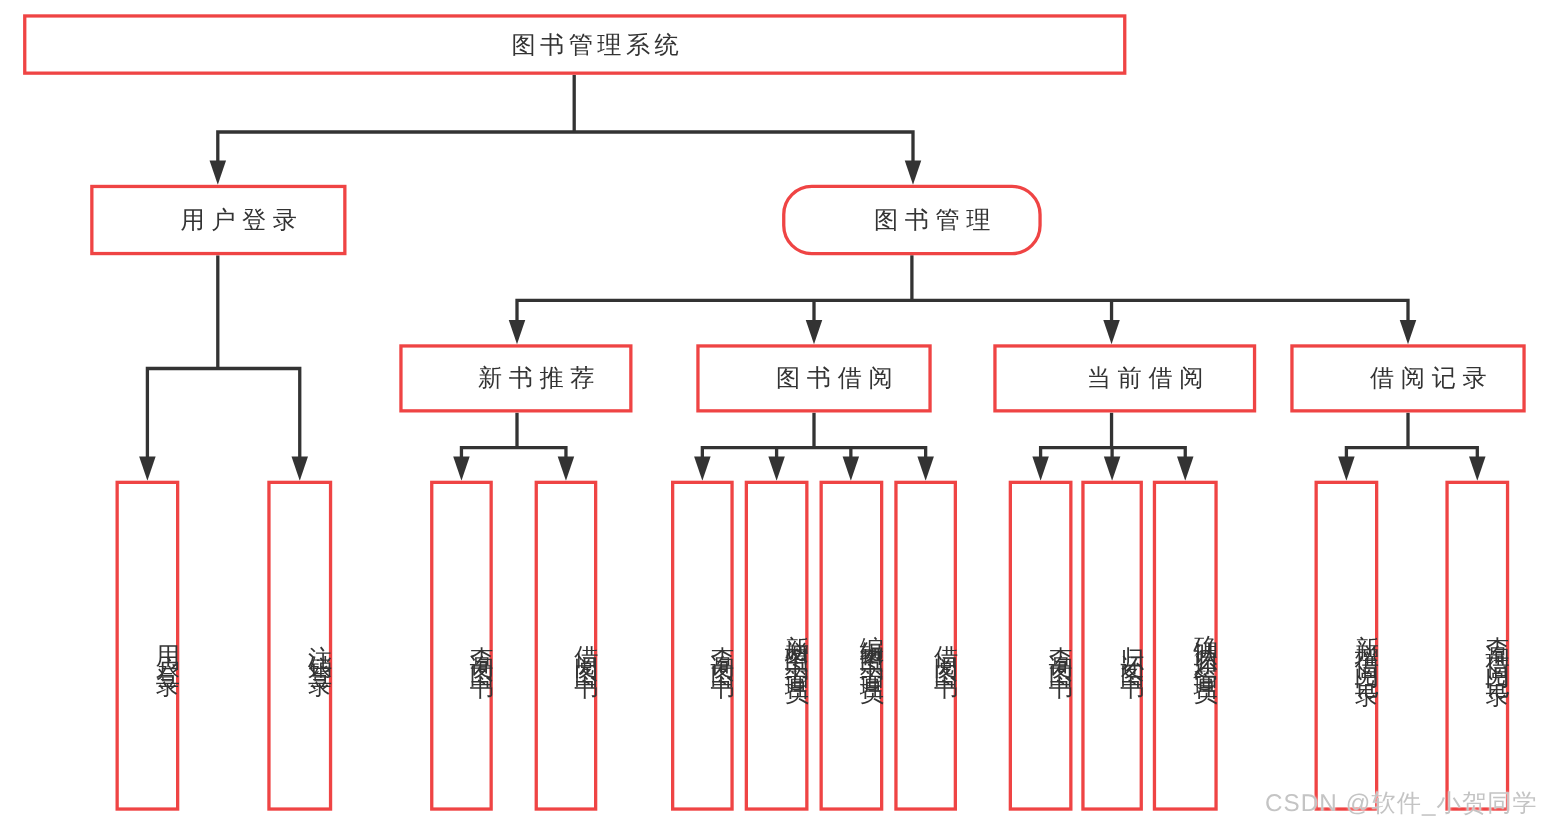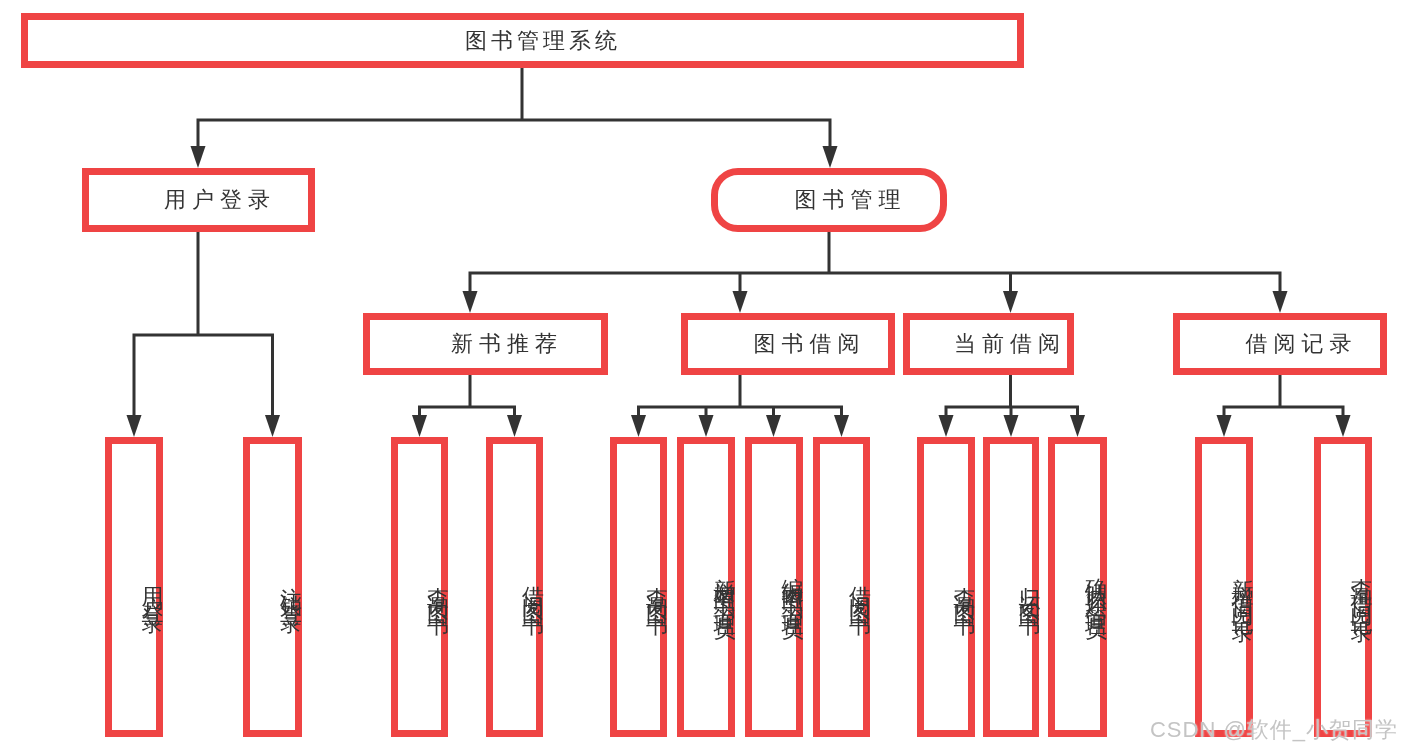--- a/index.html
+++ b/index.html
@@ -12,21 +12,21 @@
     overflow: hidden;
   }
   .wires {
     position: absolute;
     left: 0; top: 0;
     width: 1405px; height: 747px;
   }
   .node {
     position: absolute;
     box-sizing: border-box;
-    border: 7px solid #ef4444;
+    border: 3px solid #ef4444;
     background: #ffffff;
     color: #333333;
     display: flex;
     align-items: center;
     justify-content: center;
     line-height: 1;
     padding-left: 37px;
   }
   .h {
     font-size: 22px;
@@ -96,23 +96,23 @@
       <polygon points="1216.5,415 1231.5,415 1224,437"></polygon>
       <polygon points="1335.5,415 1350.5,415 1343,437"></polygon>
     </g>
   </svg>
 
   <div class="node h root" style="left:21px; top:13px; width:1003px; height:55px;">图书管理系统</div>
 
   <div class="node h" style="left:82px; top:168px; width:233px; height:64px;">用户登录</div>
   <div class="node h" style="left:711px; top:168px; width:236px; height:64px;border-radius:27px;">图书管理</div>
 
-  <div class="node h" style="left:363px; top:313px; width:245px; height:62px;">新书推荐</div>
-  <div class="node h" style="left:633px; top:313px; width:214px; height:62px;margin-left:48px;">图书借阅</div>
-  <div class="node h" style="left:903px; top:313px; width:171px; height:62px;">当前借阅</div>
+  <div class="node h" style="left:363px; top:313px; width:212px; height:62px;">新书推荐</div>
+  <div class="node h" style="left:633px; top:313px; width:214px; height:62px;">图书借阅</div>
+  <div class="node h" style="left:903px; top:313px; width:239px; height:62px;">当前借阅</div>
   <div class="node h" style="left:1173px; top:313px; width:214px; height:62px;">借阅记录</div>
 
   <div class="node v" style="left:105px; top:437px; width:58px; height:300px;">用户登录</div>
   <div class="node v" style="left:243px; top:437px; width:59px; height:300px;">注销登录</div>
 
   <div class="node v" style="left:391px; top:437px; width:57px; height:300px;">查询图书</div>
   <div class="node v" style="left:486px; top:437px; width:57px; height:300px;">借阅图书</div>
 
   <div class="node v" style="left:610px; top:437px; width:57px; height:300px;">查询图书</div>
   <div class="node v v-long" style="left:677px; top:437px; width:58px; height:300px;">新增图书（管理员）</div>

